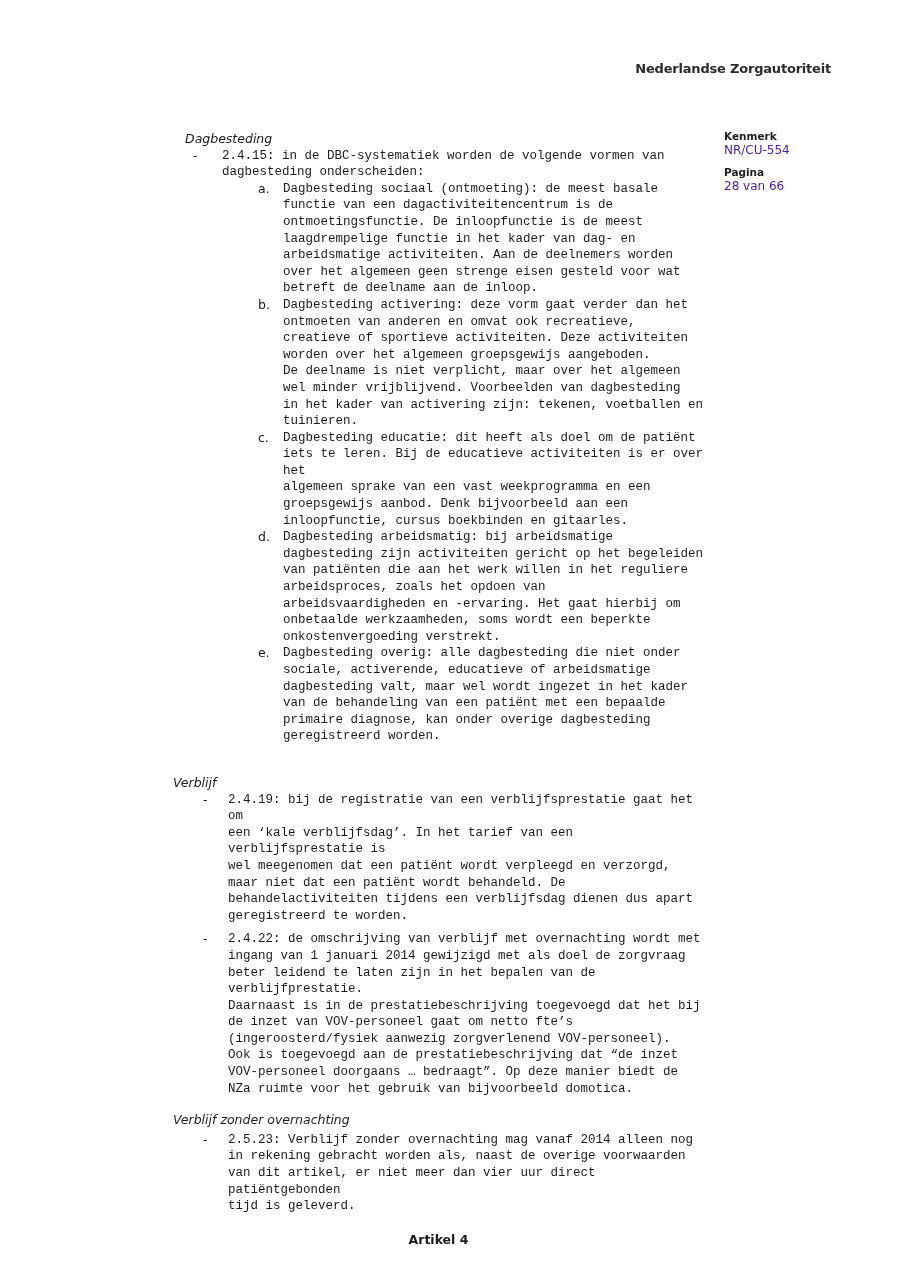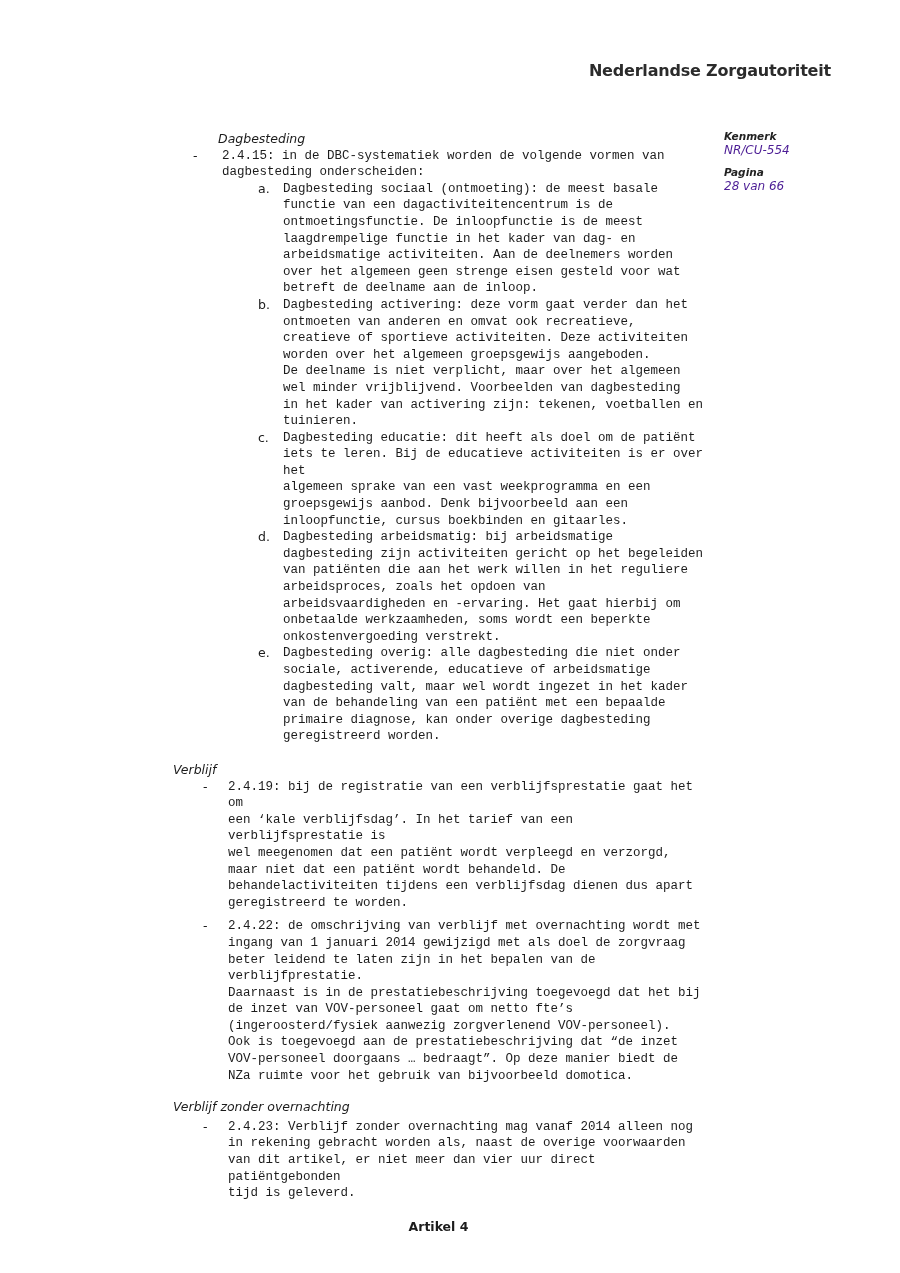--- a/index.html
+++ b/index.html
@@ -6,48 +6,48 @@
   body {
     width:900px; height:1273px;
     background:#ffffff;
     font-family:"DejaVu Sans", sans-serif;
     color:#1c1c1c;
   }
   .page { position:relative; width:900px; height:1273px; background:#ffffff; overflow:hidden; }
 
   .logo {
     position:absolute; top:61px; right:69px;
-    font-size:16px; font-weight:700; letter-spacing:-0.2px;
+    font-size:13px; font-weight:700; letter-spacing:-0.2px;
     color:#2b2b2b;
   }
 
-  .meta { position:absolute; left:724px; top:130px; width:150px;font-style:italic; }
+  .meta { position:absolute; left:724px; top:130px; width:150px; }
   .meta-label { font-size:10.5px; font-weight:700; line-height:13px; color:#222; }
   .meta-value { font-size:12px; line-height:15px; margin-bottom:8px; color:#4c1d95; }
 
   .main {
     position:absolute; left:173px; top:131px; width:531px;
     font-size:12.5px; line-height:16.6px;
   }
   .heading-italic { font-style:italic; }
   .pre { white-space:pre-line;font-family:Liberation Mono, monospace; }
 
   .bullet { display:flex; align-items:flex-start; }
   .bullet .btext { flex:1; }
 
   
-  .sec-1 .heading-italic { margin-left:45px; }
+  .sec-1 .heading-italic { margin-left:12px; }
   .sec-1 .bullet { margin-left:20px; }
   .sec-1 .dash { width:29px; flex:none; }
   .sub-item { display:flex; align-items:flex-start; margin-left:85px; }
   .sub-marker { width:25px; flex:none; }
   .sub-item .btext { flex:1; }
 
   
-  .sec-2 { margin-top:17px; }
+  .sec-2 { margin-top:30px; }
   .sec-2 .bullet, .sec-3 .bullet { margin-left:30px; }
   .sec-2 .dash, .sec-3 .dash { width:25px; flex:none; }
   .item-gap { margin-top:7px; }
   .sec-3 { margin-top:15px; }
   .sec-3 .bullet { margin-top:3px; }
 
   .article { margin-top:17px; }
   .art-title { font-weight:700;text-align:center; }
   .art-sub { font-style:italic; }
 </style>
@@ -146,21 +146,21 @@
 Ook is toegevoegd aan de prestatiebeschrijving dat “de inzet
 VOV-personeel doorgaans … bedraagt”. Op deze manier biedt de
 NZa ruimte voor het gebruik van bijvoorbeeld domotica.</div>
       </div>
     </div>
 
     <div class="sec sec-3">
       <div class="heading-italic">Verblijf zonder overnachting</div>
       <div class="bullet">
         <div class="dash">-</div>
-        <div class="btext pre">2.4.23: Verblijf zonder overnachting mag vanaf 2014 alleen nog
+        <div class="btext pre">2.5.23: Verblijf zonder overnachting mag vanaf 2014 alleen nog
 in rekening gebracht worden als, naast de overige voorwaarden
 van dit artikel, er niet meer dan vier uur direct patiëntgebonden
 tijd is geleverd.</div>
       </div>
     </div>
 
     <div class="article">
       <div class="art-title">Artikel 4</div>
     </div>
 

